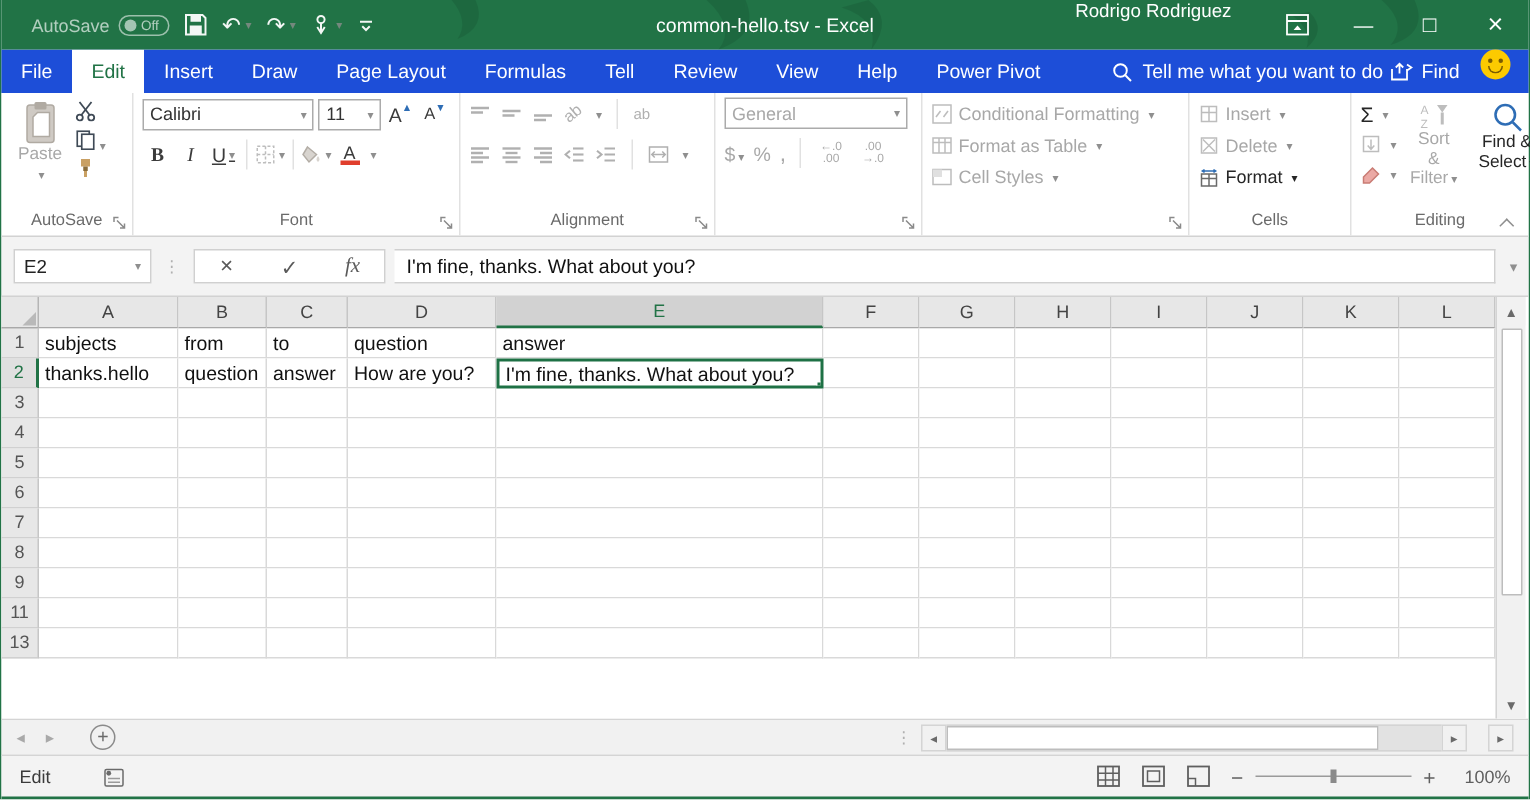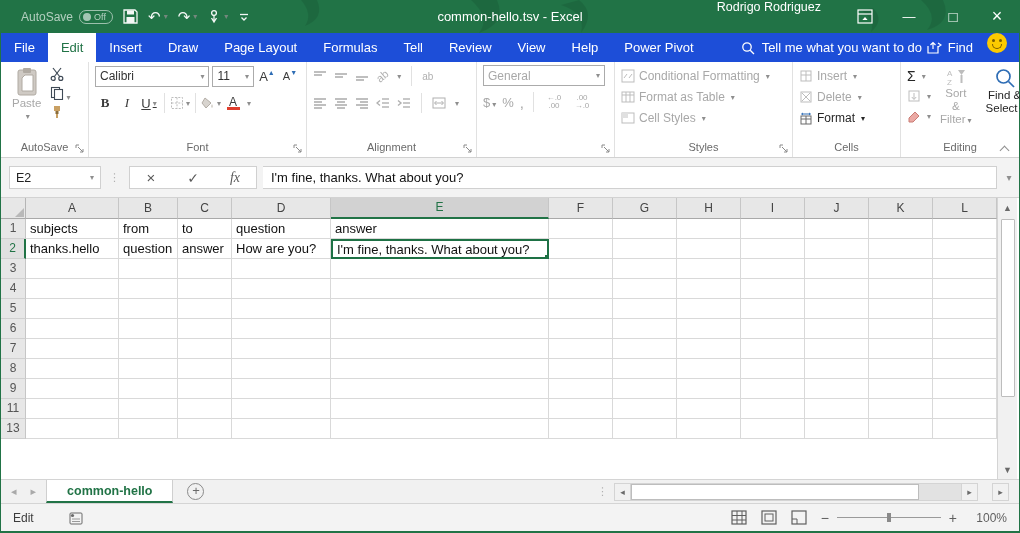--- a/index.html
+++ b/index.html
@@ -495,21 +495,20 @@
         </div>
         <div class="srow dis">
           <svg class="icon14" viewBox="0 0 14 14">
               <rect x="1" y="2" width="12" height="10" fill="none" stroke="#bdbdbd"></rect>
               <rect x="1" y="2" width="6" height="5" fill="#e0e0e0"></rect>
             </svg>
           <span>Cell Styles</span>
           <span class="dd">▾</span>
         </div>
       </div>
-      <div class="glabel">Styles</div>
       <svg class="launcher" viewBox="0 0 10 10">
         <path d="M1 4 v-3 h3 M3 3 l5 5 M8 5 v3 h-3" fill="none" stroke="#8a8a8a"></path>
       </svg>
     </div>
 
     <div class="group" style="width:108px">
       <div class="gcontent" style="flex-direction:column;gap:1px;padding-top:4px">
         <div class="srow dis">
           <svg class="icon14" viewBox="0 0 14 14">
               <rect x="2" y="2" width="10" height="10" fill="none" stroke="#bdbdbd"></rect>
@@ -797,23 +796,20 @@
       <span class="vthumb"></span>
       <span class="vspacer"></span>
       <span class="sbtn">▼</span>
     </div>
   </div>
 
   <div class="sheetbar">
     <div class="navarrows">
       <span>◂</span>
       <span>▸</span>
-    </div>
-    <div class="sheettab">
-      <span>common-hello</span>
     </div>
     <div class="addsheet"><span>+</span></div>
     <span class="hs-dots">⋮</span>
     <div class="hscroll">
       <span class="hbtn">◂</span>
       <span class="htrack">
           <span class="hthumb"></span>
         </span>
       <span class="hbtn">▸</span>
     </div>

